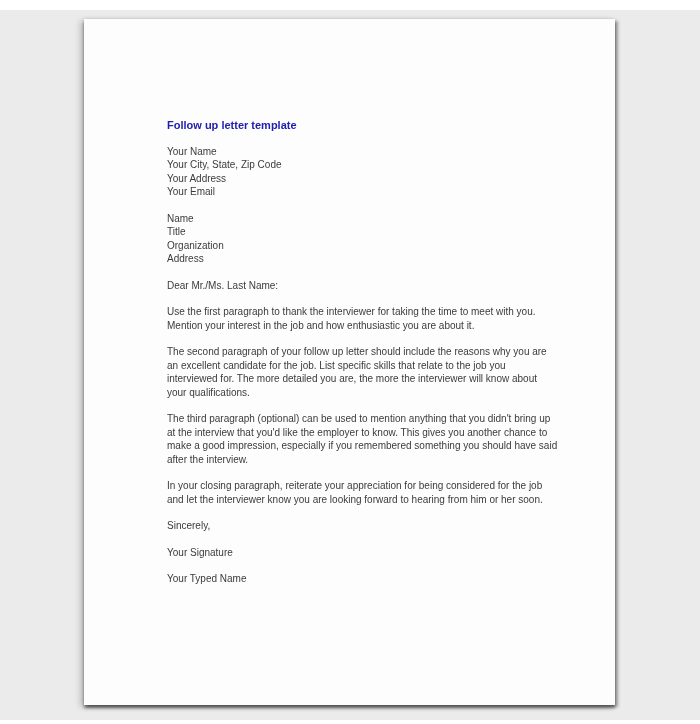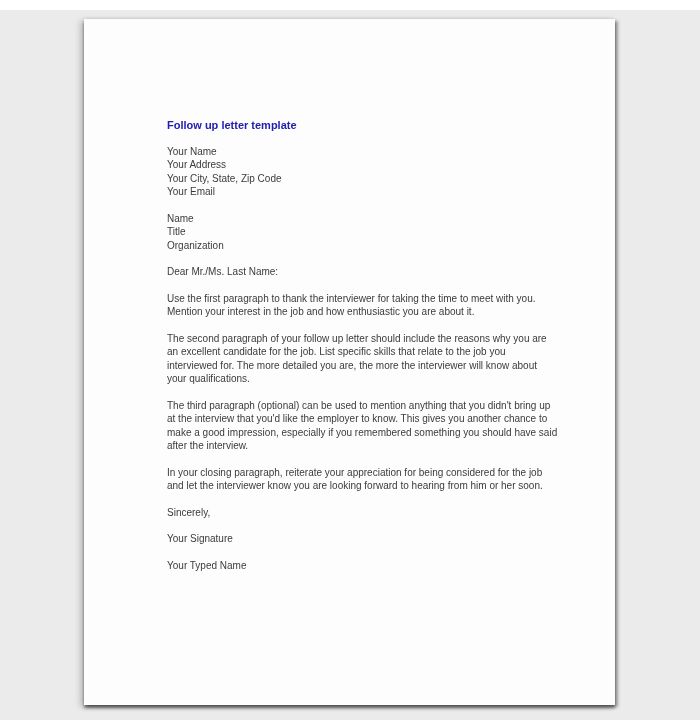--- a/index.html
+++ b/index.html
@@ -63,30 +63,31 @@
 
 <div class="backdrop"></div>
 
 <div class="page">
   <div class="content">
 
     <div class="title">Follow up letter template</div>
 
     <div class="block">
       <div>Your Name</div>
+      <div>Your City, State, Zip Code</div>
       <div>Your Address</div>
-      <div>Your City, State, Zip Code</div>
       <div>Your Email</div>
     </div>
 
 
     <div class="block">
       <div>Name</div>
       <div>Title</div>
       <div>Organization</div>
+      <div>Address</div>
     </div>
 
     <div class="block">Dear Mr./Ms. Last Name:</div>
 
     <div class="block para">Use the first paragraph to thank the interviewer for taking the time to meet with you.
 Mention your interest in the job and how enthusiastic you are about it.</div>
     <div class="block para">The second paragraph of your follow up letter should include the reasons why you are
 an excellent candidate for the job. List specific skills that relate to the job you
 interviewed for. The more detailed you are, the more the interviewer will know about
 your qualifications.</div>

